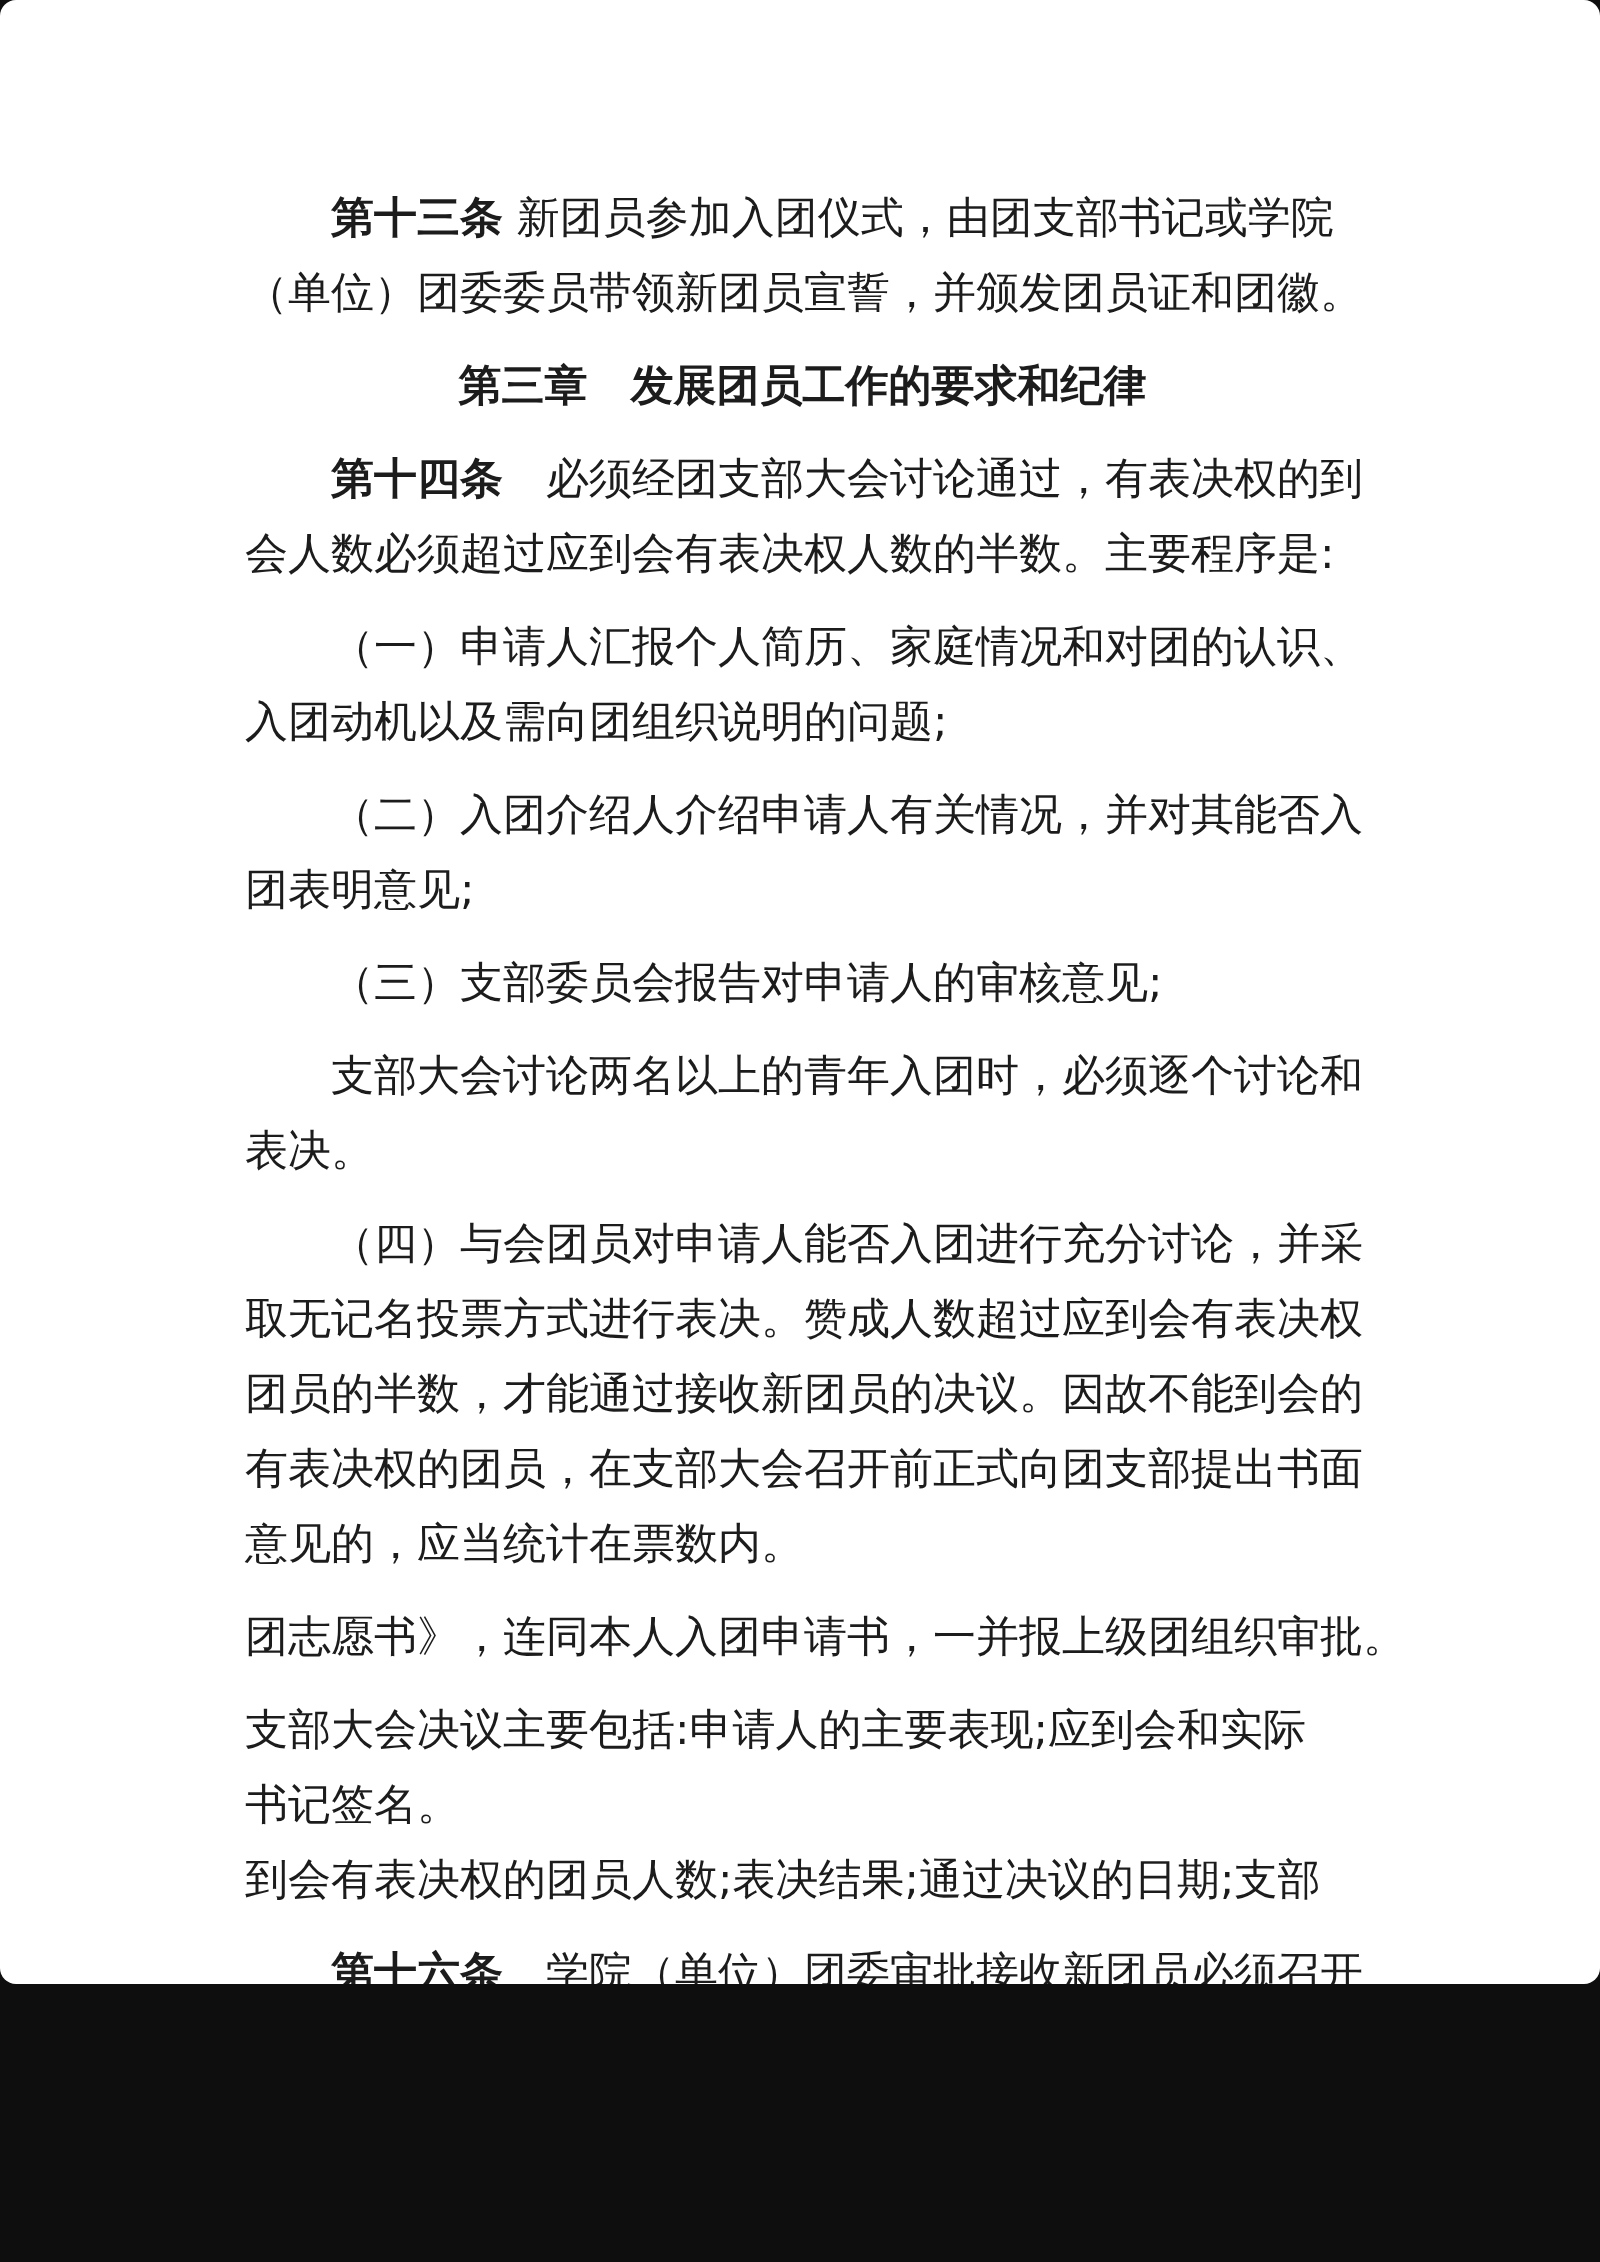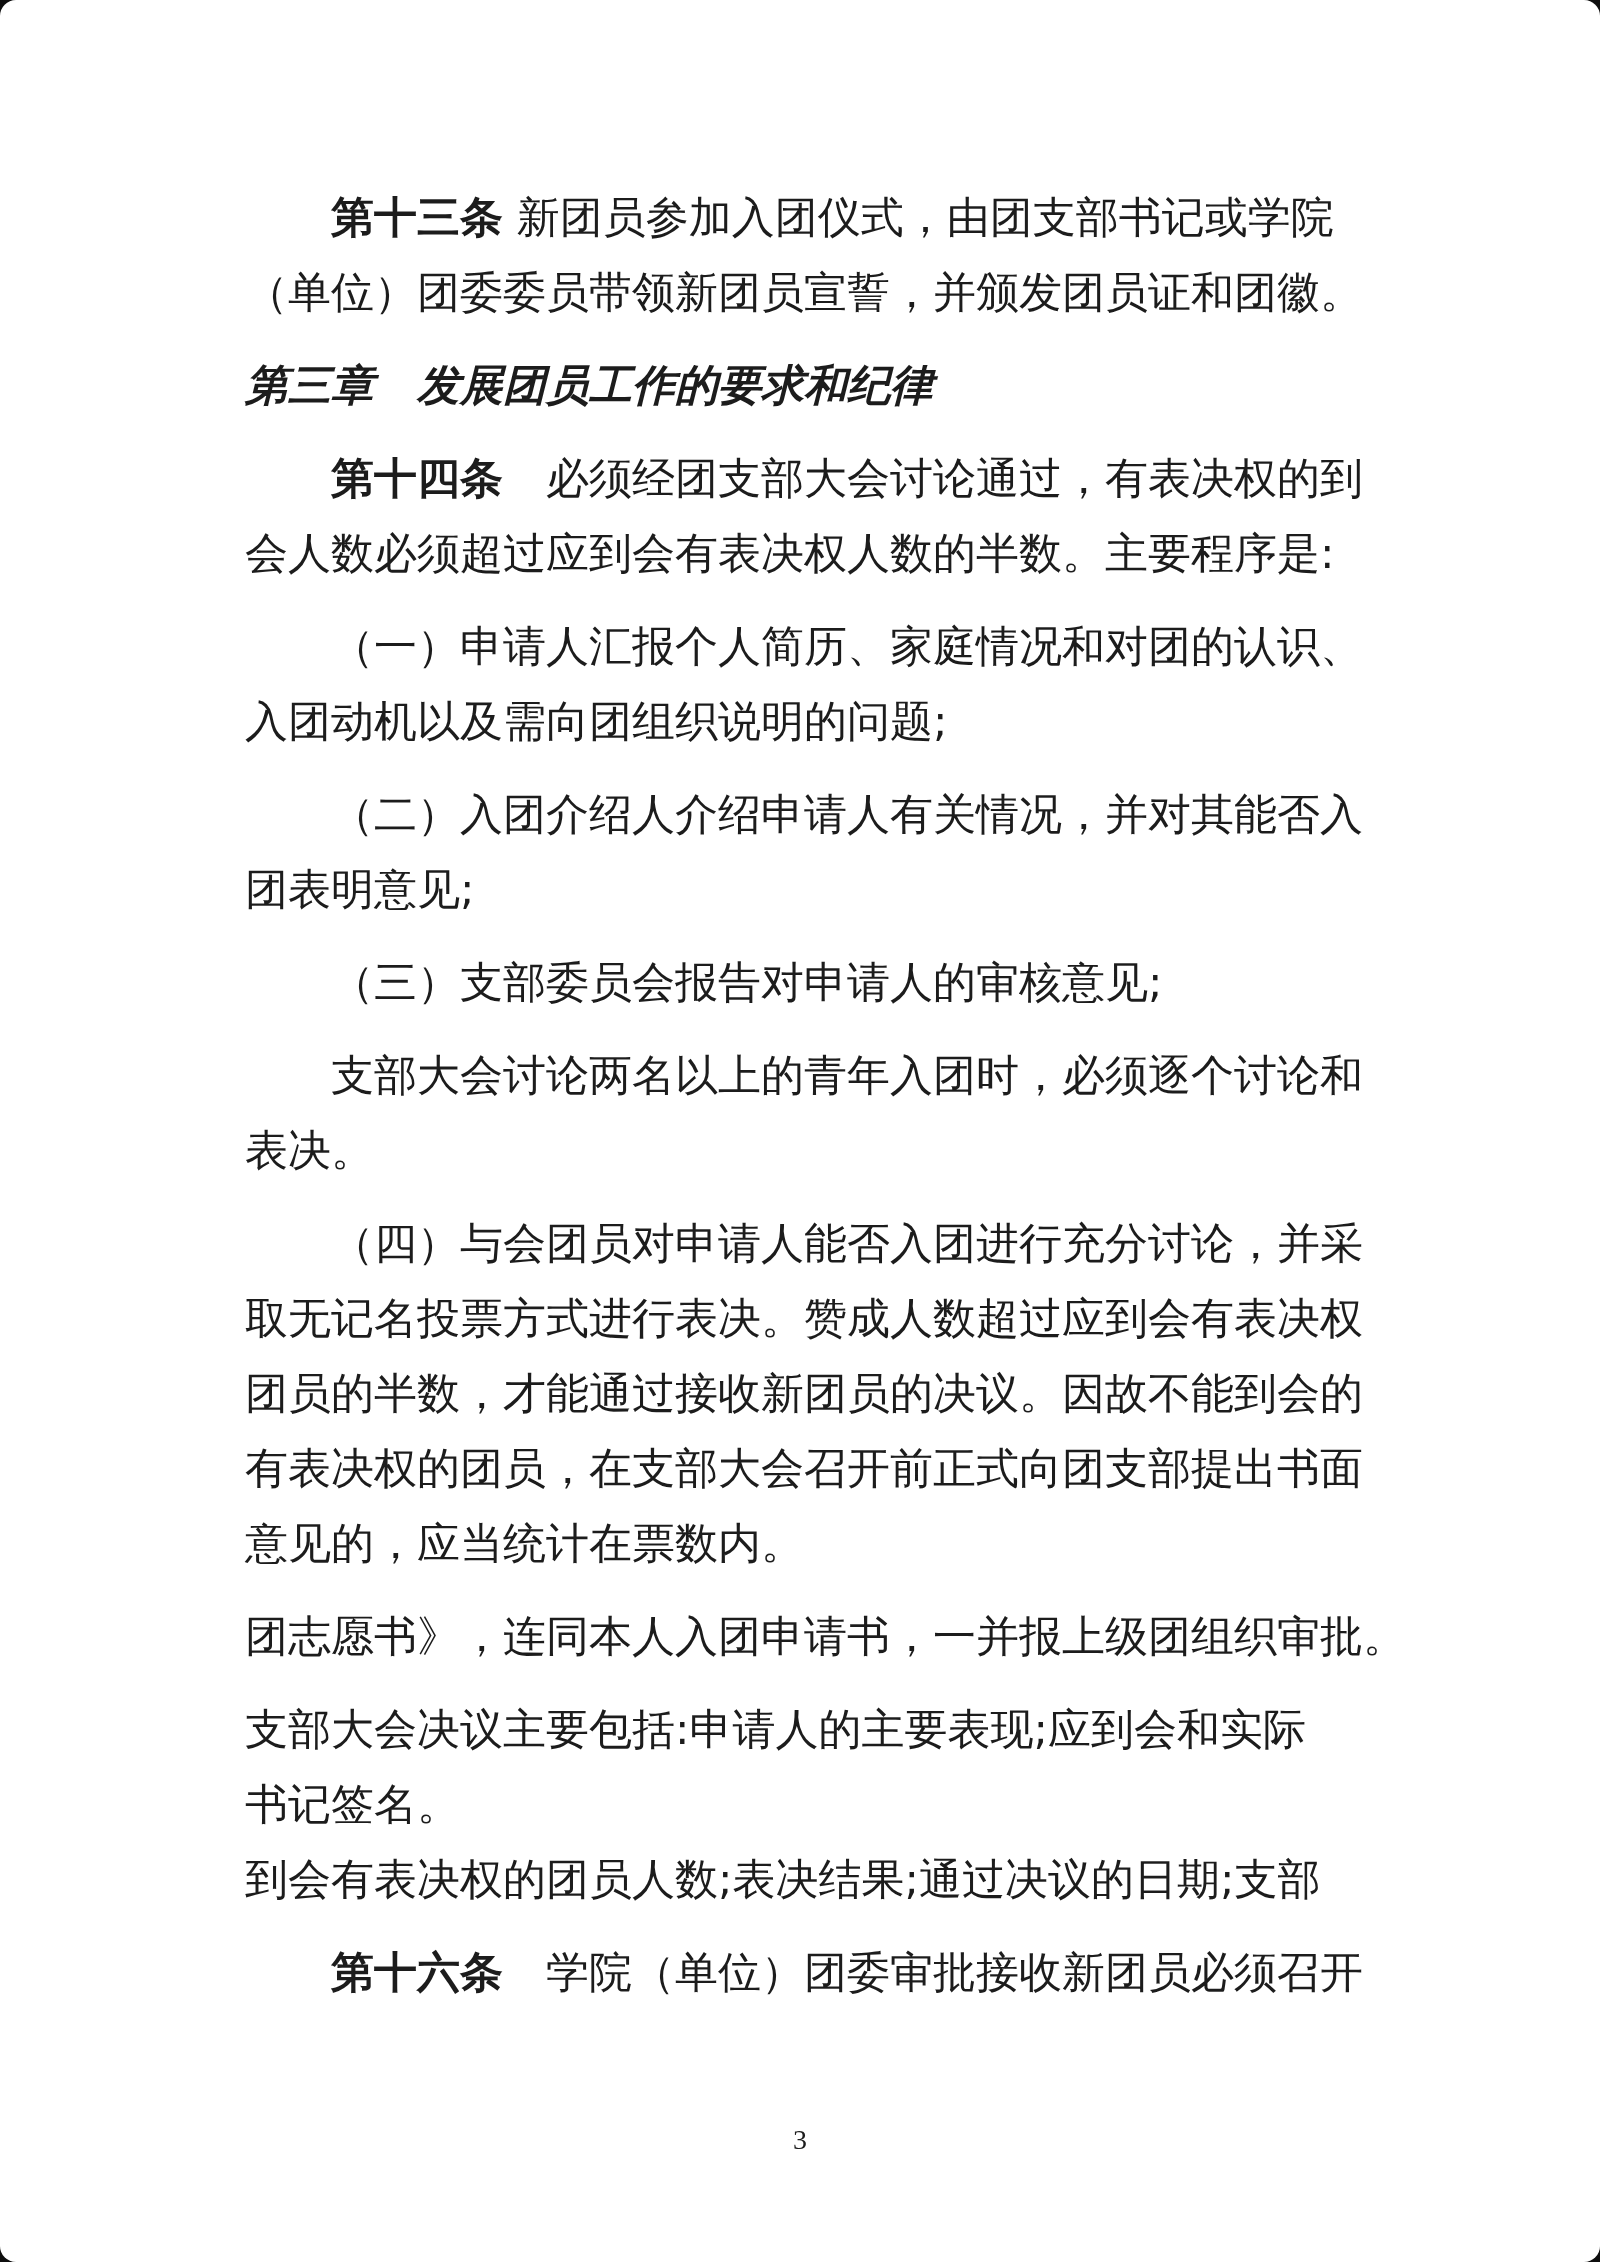--- a/index.html
+++ b/index.html
@@ -3,40 +3,40 @@
 <meta charset="utf-8">
 <style>
   html,body{margin:0;padding:0;}
   body{
     background:#0e0e0e;
     font-family:"DejaVu Sans",sans-serif;
   }
   .page{
     position:relative;
     width:1600px;
-    height:2262px;
+    height:1984px;
     background:#ffffff;
     border-radius:16px;
     overflow:hidden;
     box-sizing:border-box;
   }
   .content{
     position:absolute;
     left:245px;
     top:180px;
     width:1115px;
     font-size:43px;
     color:#1c1c1c;
     font-family:"DejaVu Sans",sans-serif;
   }
   .block{
     margin:0 0 18px 0;
   }
   .block.heading{
-    font-style:italic;
+    text-align:center;
   }
   .block.heading .line{
     font-weight:bold;
   }
   .line{
     height:75px;
     line-height:75px;
     white-space:pre;
   }
   .line.indent{

